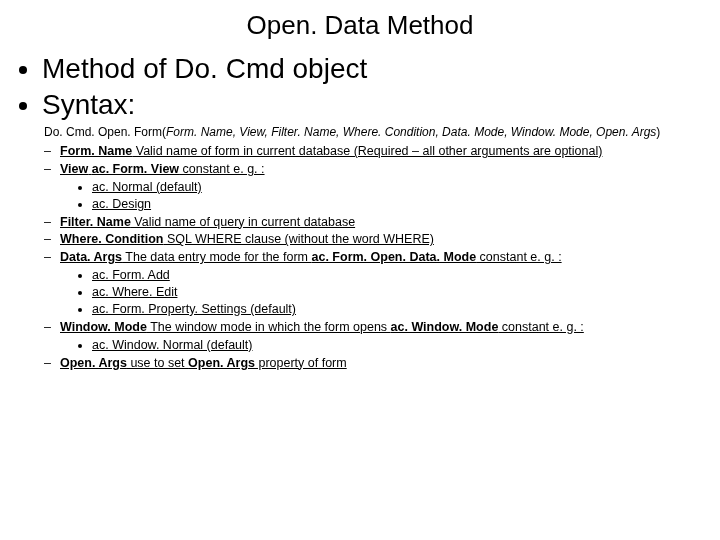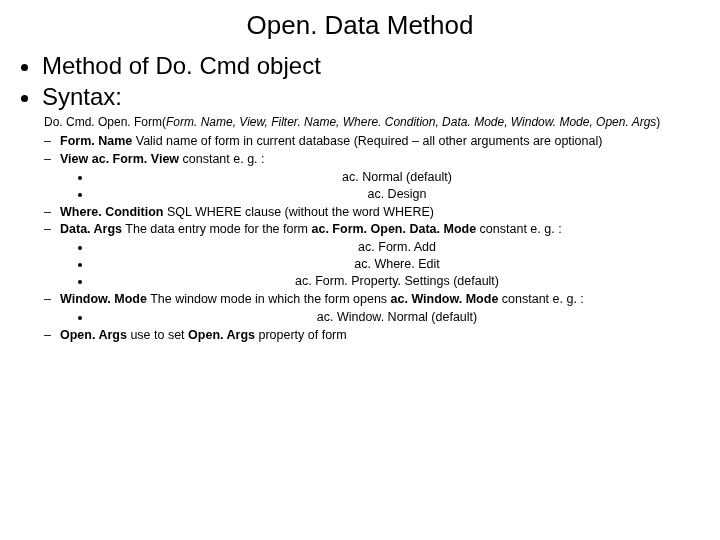--- a/index.html
+++ b/index.html
@@ -21,52 +21,52 @@
     font-size: 26px;
     font-weight: normal;
     margin: 2px 0 10px 0;
   }
   ul.top {
     list-style: disc;
     margin: 0 0 0 6px;
     padding-left: 18px;
   }
   ul.top > li {
-    font-size: 24px;
+    font-size: 28px;
     line-height: 1.25;
     margin-bottom: 1px;
   }
   .syntax-line {
     font-size: 12px;
     margin: 3px 0 4px 26px;
     white-space: nowrap;
   }
   .syntax-line .italic { font-style: italic; }
   ul.args {
     list-style: none;
     margin: 2px 0 0 26px;
     padding: 0;
   }
   ul.args > li {
     font-size: 12.5px;
     line-height: 1.35;
     position: relative;
     padding-left: 16px;
     margin-bottom: 1px;
+    text-decoration: underline;
   }
   ul.args > li::before {
     content: "–";
     position: absolute;
     left: 0;
   }
   ul.sub {
     list-style: disc;
     margin: 1px 0 1px 18px;
     padding-left: 14px;
-    text-align: center;
   }
   ul.sub > li {
     font-size: 12.5px;
     line-height: 1.35;
   }
   b { font-weight: bold; }
 </style>
 </head>
 <body>
 
@@ -88,20 +88,23 @@
       <b>Form. Name</b><span> Valid name of form in current database (Required – all other arguments are optional)</span>
     </li>
     <li>
       <b>View</b><span> </span><b>ac. Form. View</b><span> constant e. g. :</span>
       <ul class="sub">
         <li>ac. Normal (default)</li>
         <li>ac. Design</li>
       </ul>
     </li>
     <li>
+      <b>Filter. Name</b><span> Valid name of query in current database</span>
+    </li>
+    <li>
       <b>Where. Condition</b><span> SQL WHERE clause (without the word WHERE)</span>
     </li>
     <li>
       <b>Data. Args</b><span> The data entry mode for the form </span><b>ac. Form. Open. Data. Mode</b><span> constant e. g. :</span>
       <ul class="sub">
         <li>ac. Form. Add</li>
         <li>ac. Where. Edit</li>
         <li>ac. Form. Property. Settings (default)</li>
       </ul>
     </li>

